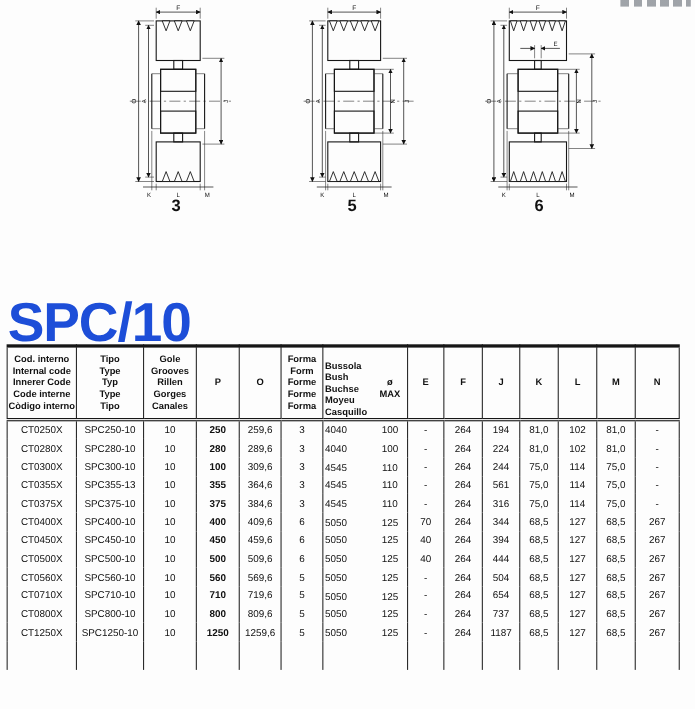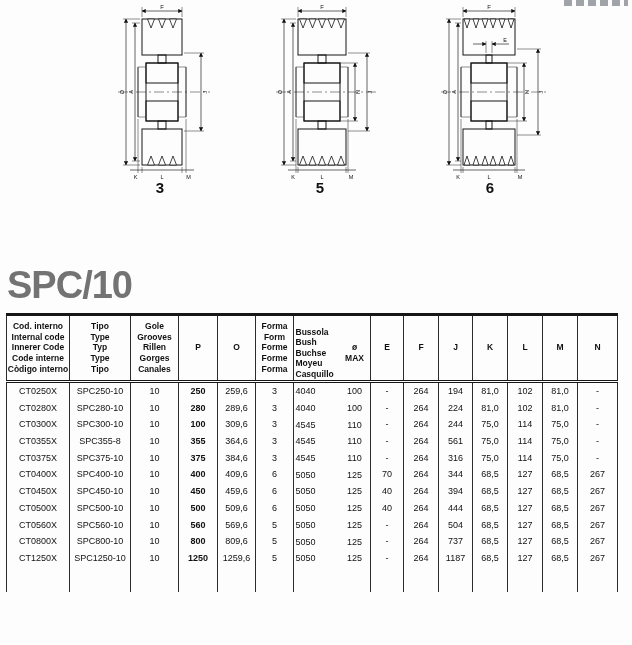--- a/index.html
+++ b/index.html
@@ -9,22 +9,22 @@
   
   .logo{position:absolute;top:0;right:4px;width:64px;height:6px;
         background:repeating-linear-gradient(90deg,#8f949a 0 8px,#fdfdfd 8px 12px);opacity:.85;}
 
   
   .draw{position:absolute;}
   .draw svg{display:block;}
   .cap{position:absolute;text-align:center;font-weight:700;font-size:15px;color:#111;}
 
   
-  .title{position:absolute;left:7px;top:264px;font-size:38px;font-weight:800;
-         letter-spacing:-1px;color:#737373;}
+  .title{position:absolute;left:7px;top:264px;font-size:50px;font-weight:800;
+         letter-spacing:-1px;color:#1d4ed8;}
 
   
   .tblwrap{position:absolute;left:6px;top:313px;}
   table{border-collapse:collapse;table-layout:fixed;width:611px;
         border-top:3px solid #161616;font-family:"Liberation Sans",sans-serif;}
   th,td{border-left:1px solid #2b2b2b;padding:0;text-align:center;color:#111;
         overflow:hidden;white-space:nowrap;}
   th:last-child,td:last-child{border-right:1px solid #2b2b2b;}
   th{height:60px;font-size:8.5px;font-weight:700;line-height:10.6px;
      border-bottom:3px double #161616;vertical-align:middle;white-space:pre-line;}
@@ -369,21 +369,21 @@
             <td>-</td>
             <td>264</td>
             <td>244</td>
             <td>75,0</td>
             <td>114</td>
             <td>75,0</td>
             <td>-</td>
           </tr>
           <tr>
             <td>CT0355X</td>
-            <td>SPC355-8</td>
+            <td>SPC355-13</td>
             <td>10</td>
             <td class="bold">355</td>
             <td>364,6</td>
             <td>3</td>
             <td><span class="b1">4545</span><span class="b2">110</span></td>
             <td>-</td>
             <td>264</td>
             <td>561</td>
             <td>75,0</td>
             <td>114</td>
@@ -464,20 +464,36 @@
             <td><span class="b1">5050</span><span class="b2">125</span></td>
             <td>-</td>
             <td>264</td>
             <td>504</td>
             <td>68,5</td>
             <td>127</td>
             <td>68,5</td>
             <td>267</td>
           </tr>
           <tr>
+            <td>CT0710X</td>
+            <td>SPC710-10</td>
+            <td>10</td>
+            <td class="bold">710</td>
+            <td>719,6</td>
+            <td>5</td>
+            <td><span class="b1">5050</span><span class="b2">125</span></td>
+            <td>-</td>
+            <td>264</td>
+            <td>654</td>
+            <td>68,5</td>
+            <td>127</td>
+            <td>68,5</td>
+            <td>267</td>
+          </tr>
+          <tr>
             <td>CT0800X</td>
             <td>SPC800-10</td>
             <td>10</td>
             <td class="bold">800</td>
             <td>809,6</td>
             <td>5</td>
             <td><span class="b1">5050</span><span class="b2">125</span></td>
             <td>-</td>
             <td>264</td>
             <td>737</td>

